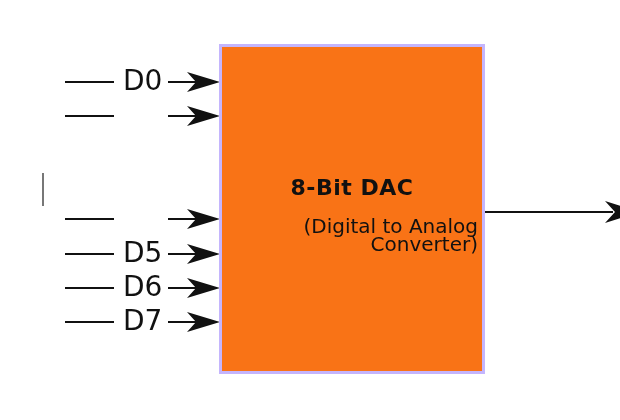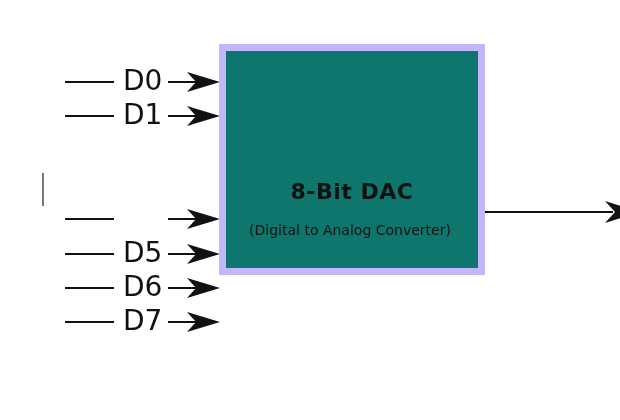--- a/index.html
+++ b/index.html
@@ -22,32 +22,32 @@
   .dlabel {
     position: absolute; left: 81px; top: 50%;
     transform: translateY(-54%);
     font-size: 28px; line-height: 1; color: #111111;
     white-space: nowrap;
   }
   .arrow-svg { position: absolute; left: 125px; top: 4px; }
   
   .dac-box {
     position: absolute; left: 177px; top: 44px;
-    width: 266px; height: 231px;
-    border: 7px solid #c4b5fd; box-sizing: border-box;
-    background: #0f766e;
+    width: 266px; height: 330px;
+    border: 3px solid #c4b5fd; box-sizing: border-box;
+    background: #f97316;
   }
   .dac-title {
     position: absolute; left: 0; right: 0; top: 128px;
     text-align: center; font-size: 22px; font-weight: bold;
     line-height: 26px; letter-spacing: 0.5px;
   }
   .dac-subtitle {
     position: absolute; left: 0; right: 4px; top: 170px;
-    text-align: center; font-size: 14px; line-height: 18px;
+    text-align: right; font-size: 20px; line-height: 18px;
   }
   
   .out-arrow-svg { position: absolute; left: 443px; top: 199px; }
   .out-label {
     position: absolute; left: 606px; top: 189px;
     font-size: 17px; line-height: 15px; white-space: nowrap;
   }
   
   .cutoff-fragment {
     position: absolute; left: 0; top: 173px;
@@ -66,21 +66,20 @@
   <div class="row" style="top:65px">
     <div class="wire"></div>
     <span class="dlabel">D0</span>
     <svg class="arrow-svg" width="53" height="26" viewBox="0 0 53 26">
         <line x1="1" y1="13" x2="30" y2="13"></line>
         <polygon points="53,13 20,3 29,13 20,23"></polygon>
       </svg>
   </div>
   <div class="row" style="top:99px">
     <div class="wire"></div>
-    <span class="dlabel">D1</span>
     <svg class="arrow-svg" width="53" height="26" viewBox="0 0 53 26">
         <line x1="1" y1="13" x2="30" y2="13"></line>
         <polygon points="53,13 20,3 29,13 20,23"></polygon>
       </svg>
   </div>
   <div class="row" style="top:202px">
     <div class="wire"></div>
     <svg class="arrow-svg" width="53" height="26" viewBox="0 0 53 26">
         <line x1="1" y1="13" x2="30" y2="13"></line>
         <polygon points="53,13 20,3 29,13 20,23"></polygon>

